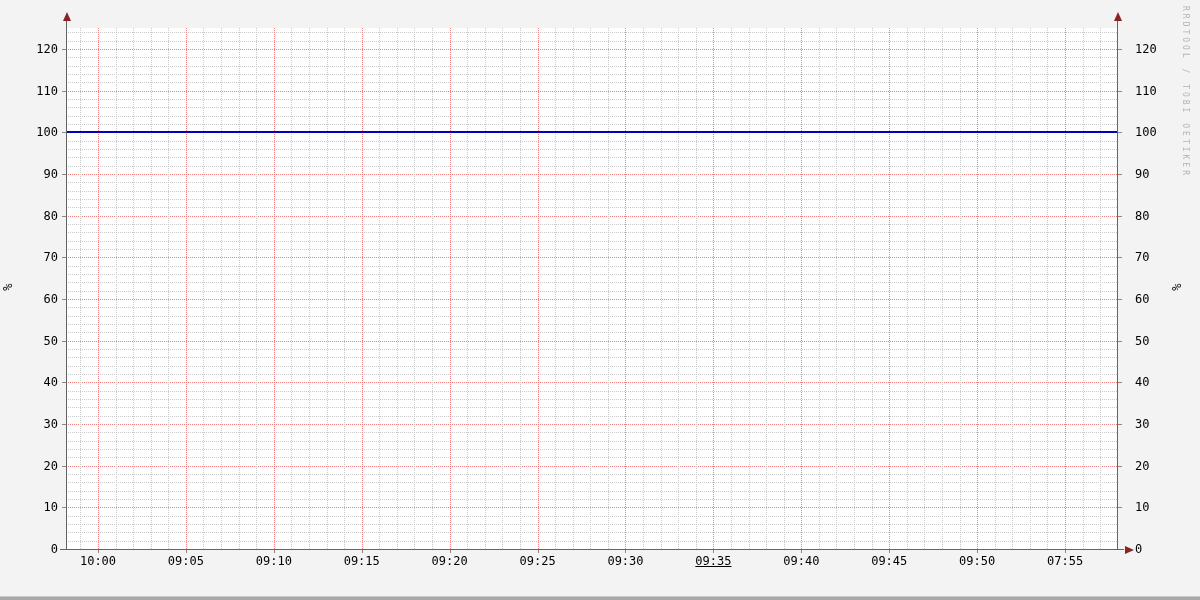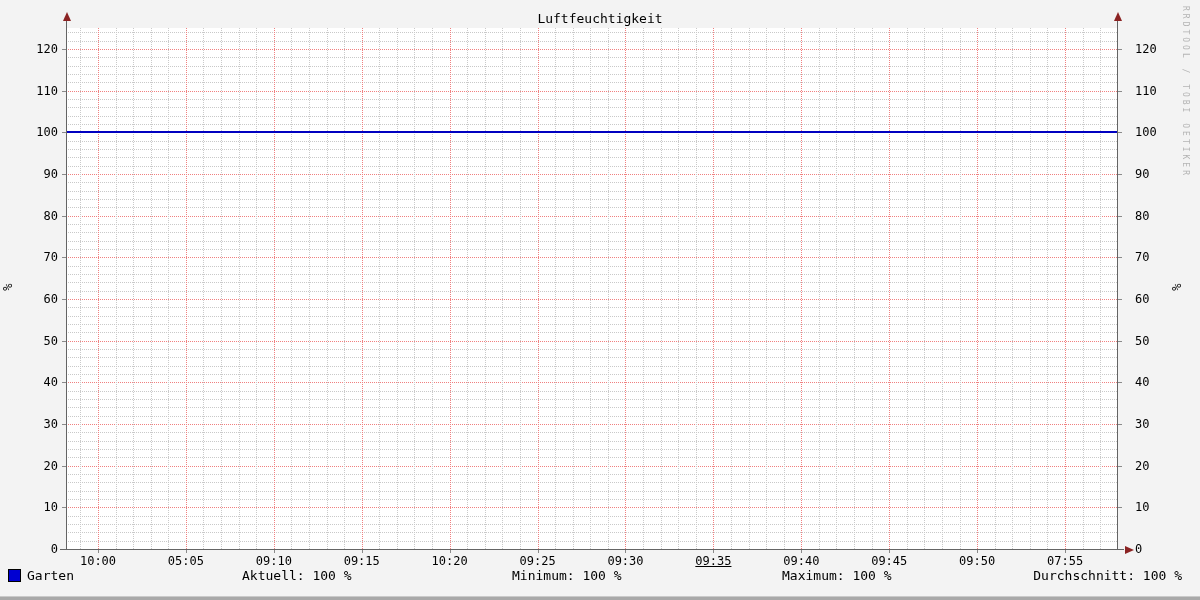--- a/index.html
+++ b/index.html
@@ -30,21 +30,20 @@
   #stat-aktuell{left:242px;}
   #stat-minimum{left:512px;}
   #stat-maximum{left:782px;}
   #stat-durchschnitt{right:18px;}
   .footer{position:absolute;top:583px;left:0;width:1200px;text-align:center;font-size:8.5px;color:#9b9b9b;letter-spacing:0.5px;}
 </style>
 </head>
 <body>
 
 <div id="graph">
-  <div class="title">Luftfeuchtigkeit</div>
   <div class="watermark">RRDTOOL / TOBI OETIKER</div>
 
   <div class="canvas" id="plot-canvas">
       <div class="hline" style="left: 0px; width: 1051px; top: 512.664px;"></div>
       <div class="hline" style="left: 0px; width: 1051px; top: 504.328px;"></div>
       <div class="hline" style="left: 0px; width: 1051px; top: 495.992px;"></div>
       <div class="hline" style="left: 0px; width: 1051px; top: 487.656px;"></div>
       <div class="hline" style="left: 0px; width: 1051px; top: 470.984px;"></div>
       <div class="hline" style="left: 0px; width: 1051px; top: 462.648px;"></div>
       <div class="hline" style="left: 0px; width: 1051px; top: 454.312px;"></div>
@@ -216,50 +215,42 @@
       <div class="ylab left" style="left: 18px; top: 84.52px;">110</div>
       <div class="ylab right" style="left: 1135px; top: 84.52px;">110</div>
       <div class="tickmark" style="left: 62px; top: 90.52px; width: 4px; height: 1px;"></div>
       <div class="tickmark" style="left: 1118px; top: 90.52px; width: 4px; height: 1px;"></div>
       <div class="ylab left" style="left: 18px; top: 42.84px;">120</div>
       <div class="ylab right" style="left: 1135px; top: 42.84px;">120</div>
       <div class="tickmark" style="left: 62px; top: 48.84px; width: 4px; height: 1px;"></div>
       <div class="tickmark" style="left: 1118px; top: 48.84px; width: 4px; height: 1px;"></div>
       <div class="xlab" style="left: 98px; top: 555px;">10:00</div>
       <div class="tickmark" style="left: 98px; top: 550px; width: 1px; height: 3px;"></div>
-      <div class="xlab" style="left: 185.915px; top: 555px;">05:05</div>
+      <div class="xlab" style="left: 185.915px; top: 555px;">09:05</div>
       <div class="tickmark" style="left: 185.915px; top: 550px; width: 1px; height: 3px;"></div>
       <div class="xlab" style="left: 273.83px; top: 555px;">09:10</div>
       <div class="tickmark" style="left: 273.83px; top: 550px; width: 1px; height: 3px;"></div>
       <div class="xlab" style="left: 361.745px; top: 555px;">09:15</div>
       <div class="tickmark" style="left: 361.745px; top: 550px; width: 1px; height: 3px;"></div>
-      <div class="xlab" style="left: 449.66px; top: 555px;">10:20</div>
+      <div class="xlab" style="left: 449.66px; top: 555px;">09:20</div>
       <div class="tickmark" style="left: 449.66px; top: 550px; width: 1px; height: 3px;"></div>
       <div class="xlab" style="left: 537.575px; top: 555px;">09:25</div>
       <div class="tickmark" style="left: 537.575px; top: 550px; width: 1px; height: 3px;"></div>
       <div class="xlab" style="left: 625.49px; top: 555px;">09:30</div>
       <div class="tickmark" style="left: 625.49px; top: 550px; width: 1px; height: 3px;"></div>
       <div class="xlab" style="left: 713.405px; top: 555px; text-decoration: underline;">09:35</div>
       <div class="tickmark" style="left: 713.405px; top: 550px; width: 1px; height: 3px;"></div>
       <div class="xlab" style="left: 801.32px; top: 555px;">09:40</div>
       <div class="tickmark" style="left: 801.32px; top: 550px; width: 1px; height: 3px;"></div>
       <div class="xlab" style="left: 889.235px; top: 555px;">09:45</div>
       <div class="tickmark" style="left: 889.235px; top: 550px; width: 1px; height: 3px;"></div>
       <div class="xlab" style="left: 977.15px; top: 555px;">09:50</div>
       <div class="tickmark" style="left: 977.15px; top: 550px; width: 1px; height: 3px;"></div>
       <div class="xlab" style="left: 1065.07px; top: 555px;">07:55</div>
       <div class="tickmark" style="left: 1065.07px; top: 550px; width: 1px; height: 3px;"></div>
     </div>
 
   <div class="yunit" id="yunit-left" style="left:1px;top:280px;">%</div>
   <div class="yunit" id="yunit-right" style="left:1170px;top:280px;">%</div>
 
-  <div class="legend-row">
-    <span class="legend-swatch" id="legend-swatch" style="background: rgb(0, 0, 210);"></span>
-    <span class="legend-name">Garten</span>
-    <span class="legend-stat" id="stat-aktuell">Aktuell: 100 %</span>
-    <span class="legend-stat" id="stat-minimum">Minimum: 100 %</span>
-    <span class="legend-stat" id="stat-maximum">Maximum: 100 %</span>
-    <span class="legend-stat" id="stat-durchschnitt">Durchschnitt: 100 %</span>
-  </div>
 
   <div id="bottom-edge"></div>
 </div>
 
 </body></html>

